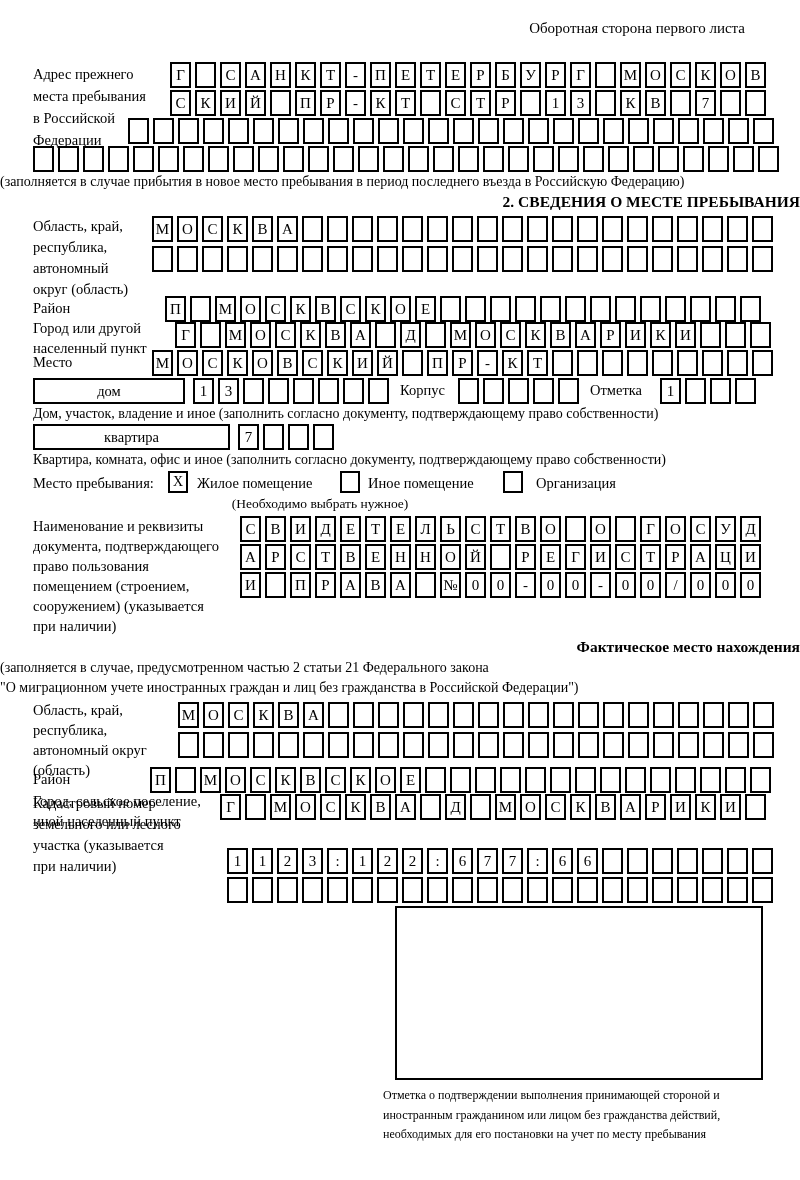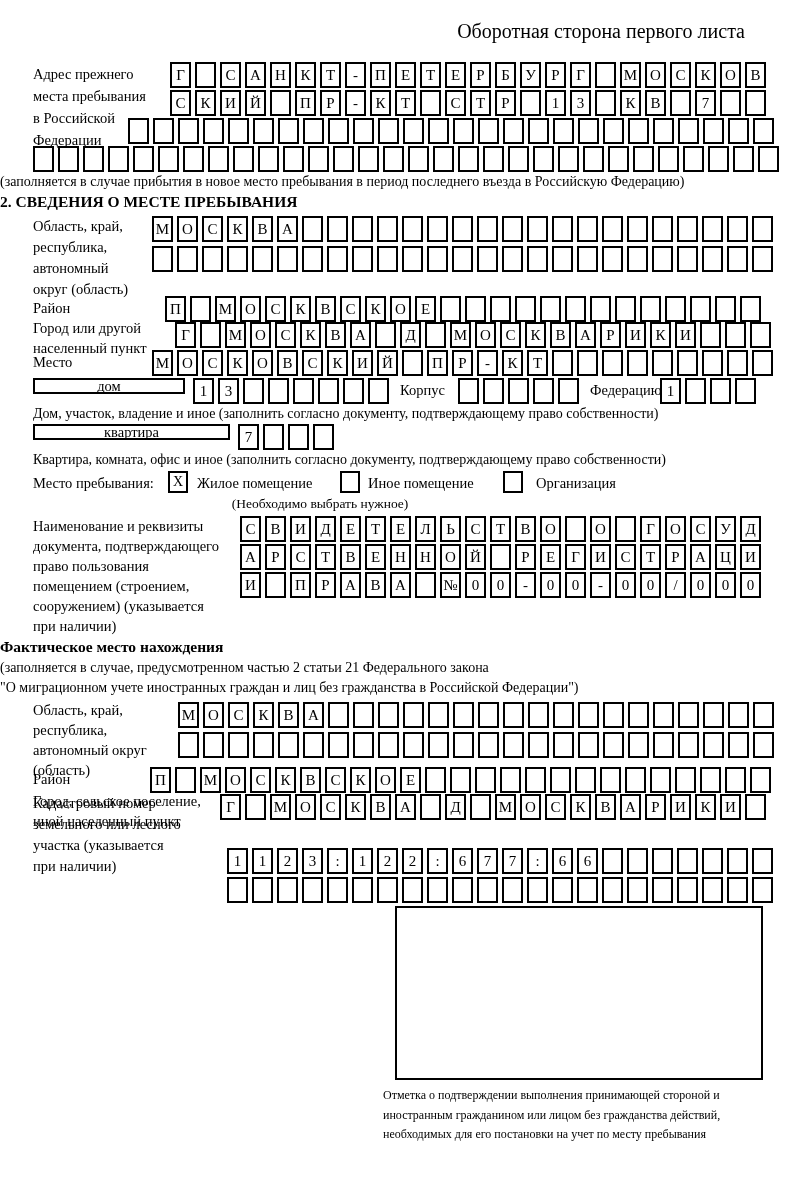--- a/index.html
+++ b/index.html
@@ -1,26 +1,26 @@
 <!DOCTYPE html>
 <html><head>
 <meta charset="utf-8">
 <style>
   html,body{margin:0;padding:0;background:#fff;}
   .page{position:relative;width:800px;height:1180px;background:#fff;color:#000;
         font-family:"Liberation Serif", serif;overflow:hidden;}
-  .hdr{position:absolute;top:20px;right:55px;font-size:20px;}
+  .hdr{position:absolute;top:20px;right:55px;font-size:15px;}
   .lbl{position:absolute;font-size:14.5px;line-height:21px;white-space:pre-line;}
   .note{position:absolute;font-size:14px;}
   .center{position:absolute;left:0;width:800px;text-align:left;}
-  .title{position:absolute;left:0;width:800px;text-align:left;font-weight:bold;font-size:15.5px;}
+  .title{position:absolute;left:0;width:800px;text-align:right;font-weight:bold;font-size:15.5px;}
   .row{position:absolute;display:flex;gap:4px;}
   .cell{flex:0 0 21px;width:21px;height:26px;box-sizing:border-box;border:2px solid #000;
         display:flex;align-items:center;justify-content:center;font-size:15px;background:#fff;}
-  .wbox{position:absolute;height:16px;box-sizing:border-box;border:2px solid #000;
+  .wbox{position:absolute;height:26px;box-sizing:border-box;border:2px solid #000;
         display:flex;align-items:center;justify-content:center;font-size:14.5px;}
   .chk{position:absolute;width:20px;height:22px;box-sizing:border-box;border:2px solid #000;
        display:flex;align-items:center;justify-content:center;font-size:14px;}
   .stamp{position:absolute;box-sizing:border-box;border:2px solid #000;background:#fff;}
   .caption{position:absolute;font-size:12px;line-height:19.5px;text-align:left;}
 </style>
 </head>
 <body>
 
 <div class="page">
@@ -304,21 +304,21 @@
       <span class="cell"></span>
     </div>
   <div class="lbl" style="left:400px;top:380px">Корпус</div>
   <div class="row" style="left:458px;top:378px">
       <span class="cell"></span>
       <span class="cell"></span>
       <span class="cell"></span>
       <span class="cell"></span>
       <span class="cell"></span>
     </div>
-  <div class="lbl" style="left:590px;top:380px">Федерацию</div>
+  <div class="lbl" style="left:590px;top:380px">Отметка</div>
   <div class="row" style="left:660px;top:378px">
       <span class="cell">1</span>
       <span class="cell"></span>
       <span class="cell"></span>
       <span class="cell"></span>
     </div>
   <div class="note" style="left:33px;top:406px">Дом, участок, владение и иное (заполнить согласно документу, подтверждающему право собственности)</div>
 
   <div class="wbox" style="left:33px;top:424px;width:197px">квартира</div>
   <div class="row" style="left:238px;top:424px">

